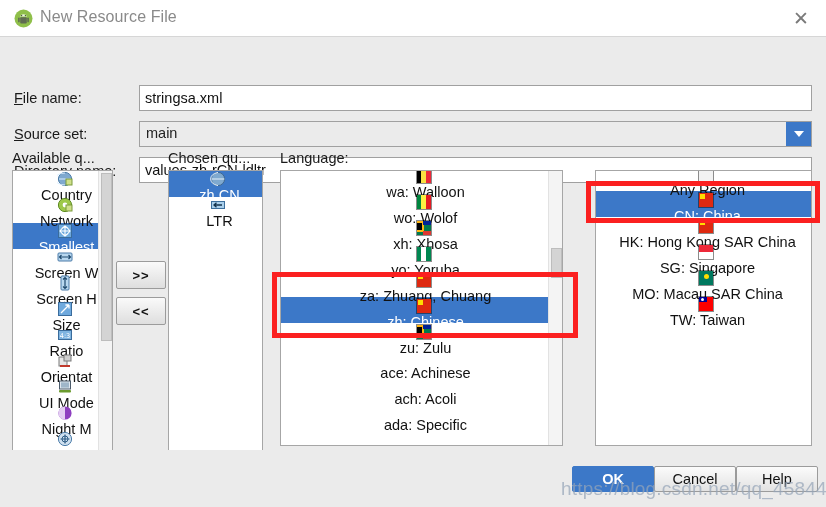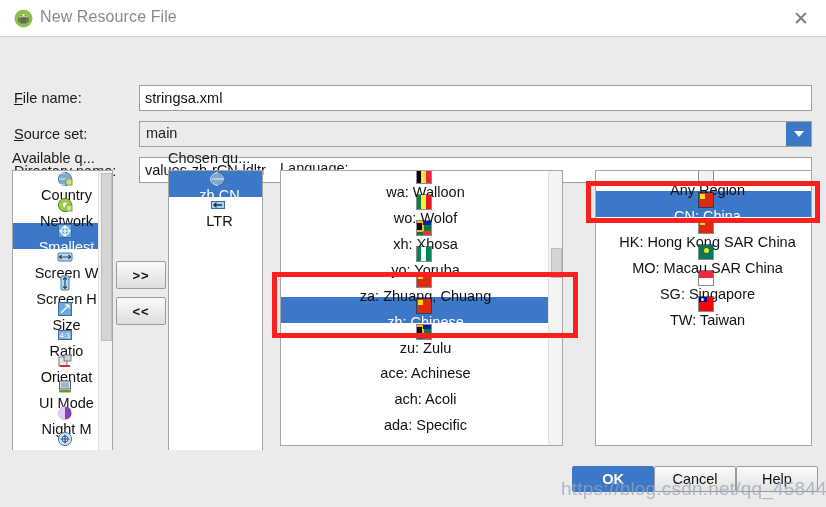--- a/index.html
+++ b/index.html
@@ -369,21 +369,21 @@
         <div class="listrow">
           <span class="ico"><svg width="16" height="16" viewBox="0 0 16 16">
               <rect x="1.5" y="4.5" width="13" height="7" fill="#a9cfeb" stroke="#3d6f9c"></rect>
               <path d="M12 8H4.5M6.5 5.8 4 8l2.5 2.2" stroke="#15354f" fill="none" stroke-width="1.3"></path>
             </svg></span>
           <span class="lbl">LTR</span>
         </div>
       </div>
   </div>
 
-  <div class="col-head" style="left:280px; top:123px;text-align:right;">Language:</div>
+  <div class="col-head" style="left:280px; top:113px;text-align:right;">Language:</div>
   <div class="listbox" style="left:280px; top:133px; width:283px; height:276px;">
     <div id="lang-rows" style="margin-top:-4px;">
         <div class="listrow">
           <span class="flag">
             <span style="top: 0px; bottom: 0px; left: 0%; width: 33.4%; background: rgb(0, 0, 0);"></span>
             <span style="top: 0px; bottom: 0px; left: 33.4%; width: 33.4%; background: rgb(250, 224, 66);"></span>
             <span style="top: 0px; bottom: 0px; left: 66.8%; width: 33.4%; background: rgb(237, 41, 57);"></span>
           </span>
           <span class="lbl">wa: Walloon</span>
         </div>
@@ -473,31 +473,31 @@
         </div>
         <div class="listrow">
           <span class="flag">
             <span style="inset: 0px; background: rgb(222, 41, 16);"></span>
             <span style="left: 1px; top: 1px; width: 5px; height: 5px; background: rgb(255, 222, 0);"></span>
           </span>
           <span class="lbl">HK: Hong Kong SAR China</span>
         </div>
         <div class="listrow">
           <span class="flag">
+            <span style="left: 0px; right: 0px; top: 0%; height: 50%; background: rgb(237, 41, 57);"></span>
+            <span style="left: 0px; right: 0px; top: 50%; height: 50%; background: rgb(255, 255, 255);"></span>
+          </span>
+          <span class="lbl">SG: Singapore</span>
+        </div>
+        <div class="listrow">
+          <span class="flag">
             <span style="inset: 0px; background: rgb(0, 120, 94);"></span>
             <span style="left: 5px; top: 3px; width: 5px; height: 5px; background: rgb(255, 222, 0); border-radius: 50%;"></span>
           </span>
           <span class="lbl">MO: Macau SAR China</span>
-        </div>
-        <div class="listrow">
-          <span class="flag">
-            <span style="left: 0px; right: 0px; top: 0%; height: 50%; background: rgb(237, 41, 57);"></span>
-            <span style="left: 0px; right: 0px; top: 50%; height: 50%; background: rgb(255, 255, 255);"></span>
-          </span>
-          <span class="lbl">SG: Singapore</span>
         </div>
         <div class="listrow">
           <span class="flag">
             <span style="inset: 0px; background: rgb(254, 0, 0);"></span>
             <span style="left: 0px; top: 0px; width: 8px; height: 5px; background: rgb(0, 0, 149);"></span>
             <span style="left: 2px; top: 1px; width: 3px; height: 3px; background: rgb(255, 255, 255); border-radius: 50%;"></span>
           </span>
           <span class="lbl">TW: Taiwan</span>
         </div>
       </div>

